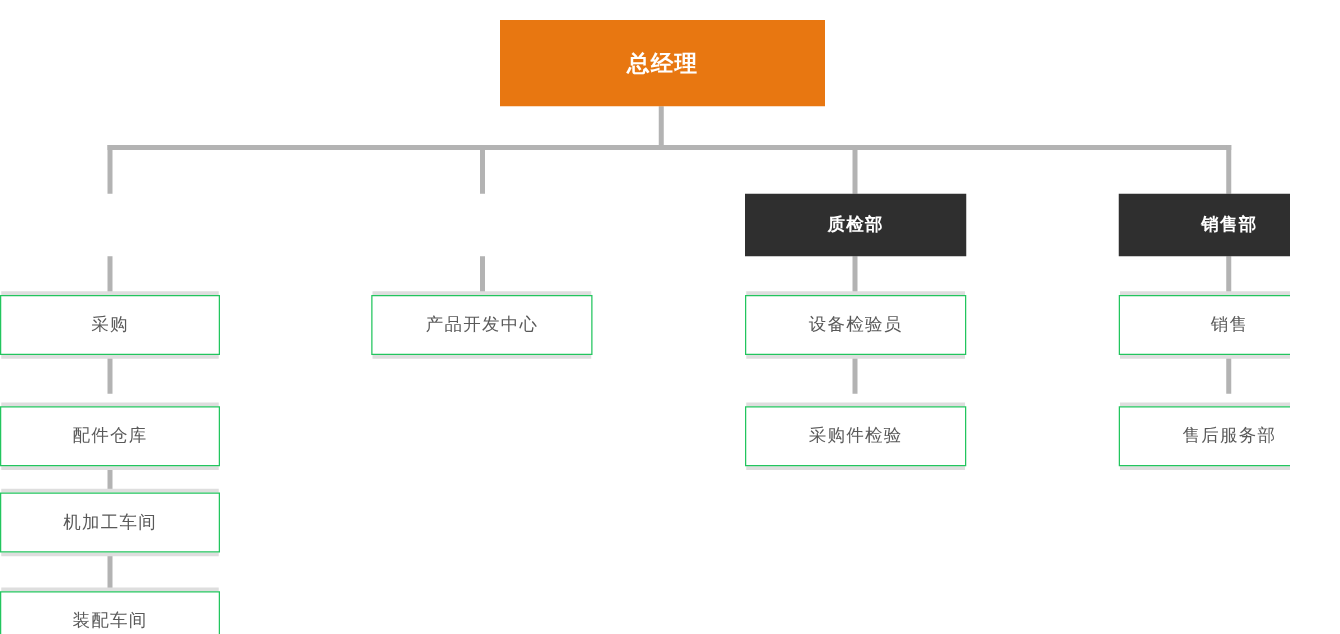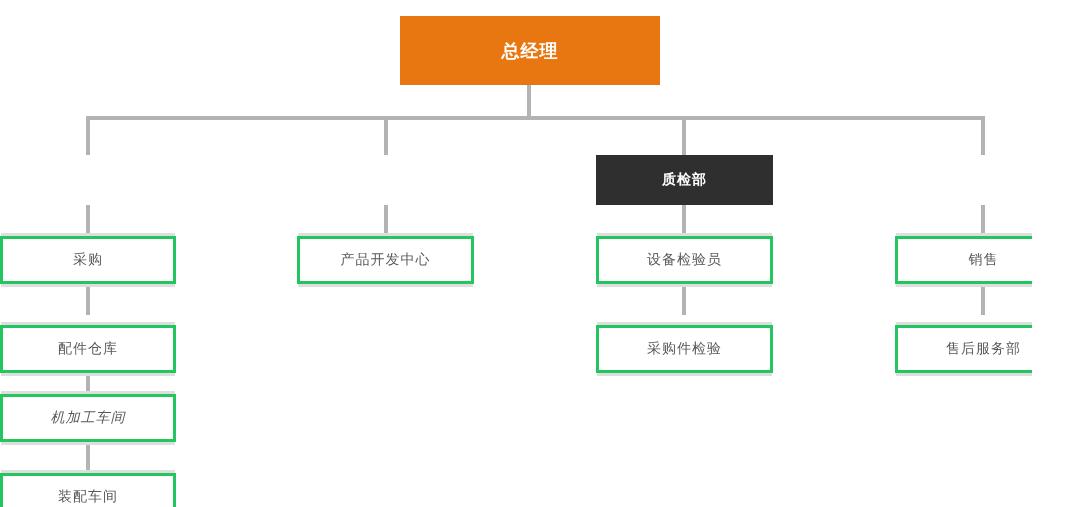--- a/index.html
+++ b/index.html
@@ -26,32 +26,32 @@
   .node.dept{
     top:139px;height:50px;
     background:#2f2f2f;color:#ffffff;
     font-size:14px;font-weight:bold;letter-spacing:1px;
     z-index:3;
   }
   .node.leaf{
     height:48px;
     background:#ffffff;color:#595959;
     font-size:14px;letter-spacing:1px;
-    border:3px solid #22c55e;
+    border:1px solid #22c55e;
     box-shadow:0 -4px 0 -1px #dedede, 0 4px 0 -1px #dedede;
     z-index:3;
   }
   
   .col1{left:0;width:176px;}
   .col2{left:297px;width:177px;}
   .col3{left:596px;width:177px;}
   .col4{left:895px;width:177px;}
   .row1{top:220px;}
   .row2{top:309px;}
-  .row3{top:378px;font-style:italic;}
+  .row3{top:378px;}
   .row4{top:457px;}
   
   .vline{position:absolute;width:4px;background:#b3b3b3;z-index:1;}
   .hline{position:absolute;height:4px;background:#b3b3b3;z-index:1;}
 </style>
 </head>
 <body>
 
 <div class="stage">
 
@@ -71,20 +71,21 @@
 
   <div class="vline" style="left:682px;top:189px;height:31px;"></div>
   <div class="vline" style="left:682px;top:268px;height:31px;"></div>
 
   <div class="vline" style="left:981px;top:189px;height:31px;"></div>
   <div class="vline" style="left:981px;top:268px;height:31px;"></div>
 
   <div class="node root">总经理</div>
 
   <div class="node dept col3">质检部</div>
+  <div class="node dept col4">销售部</div>
 
   <div class="node leaf col1 row1">采购</div>
   <div class="node leaf col1 row2">配件仓库</div>
   <div class="node leaf col1 row3">机加工车间</div>
   <div class="node leaf col1 row4">装配车间</div>
 
   <div class="node leaf col2 row1">产品开发中心</div>
 
   <div class="node leaf col3 row2">采购件检验</div>
   <div class="node leaf col3 row1">设备检验员</div>

